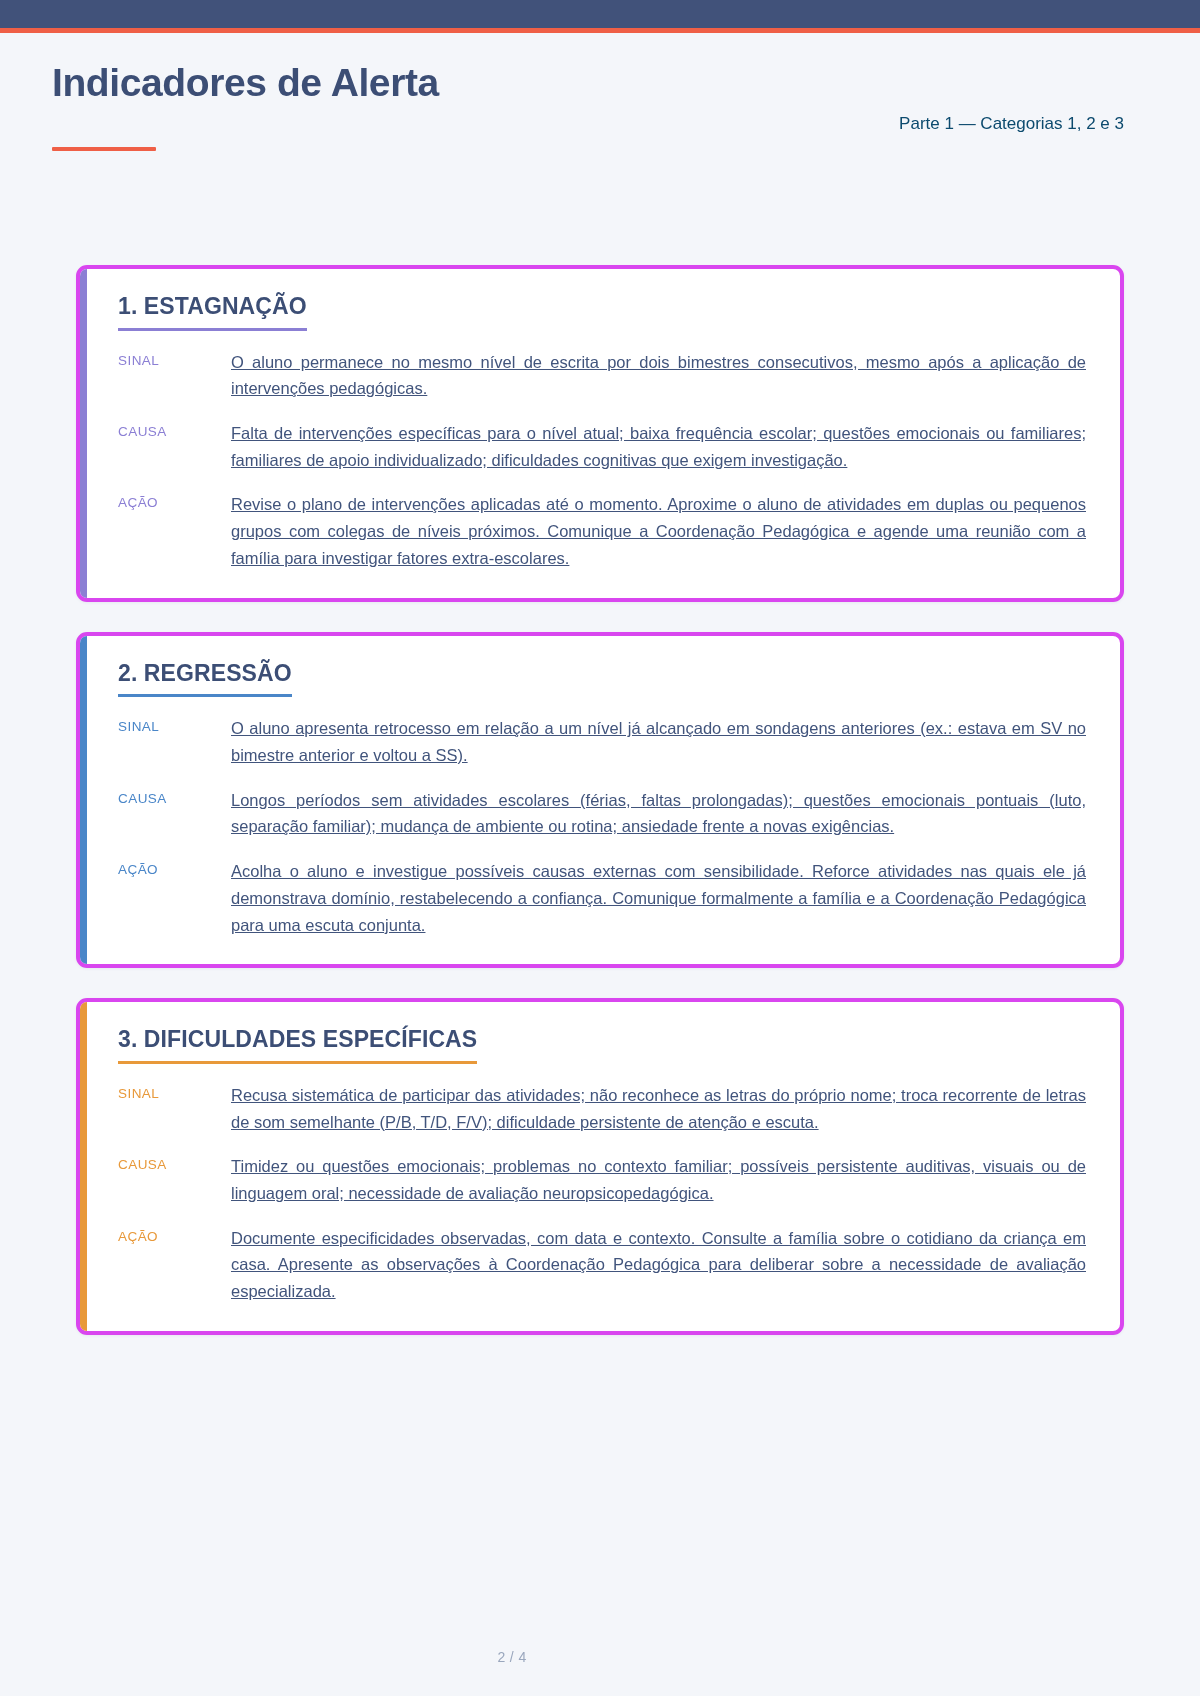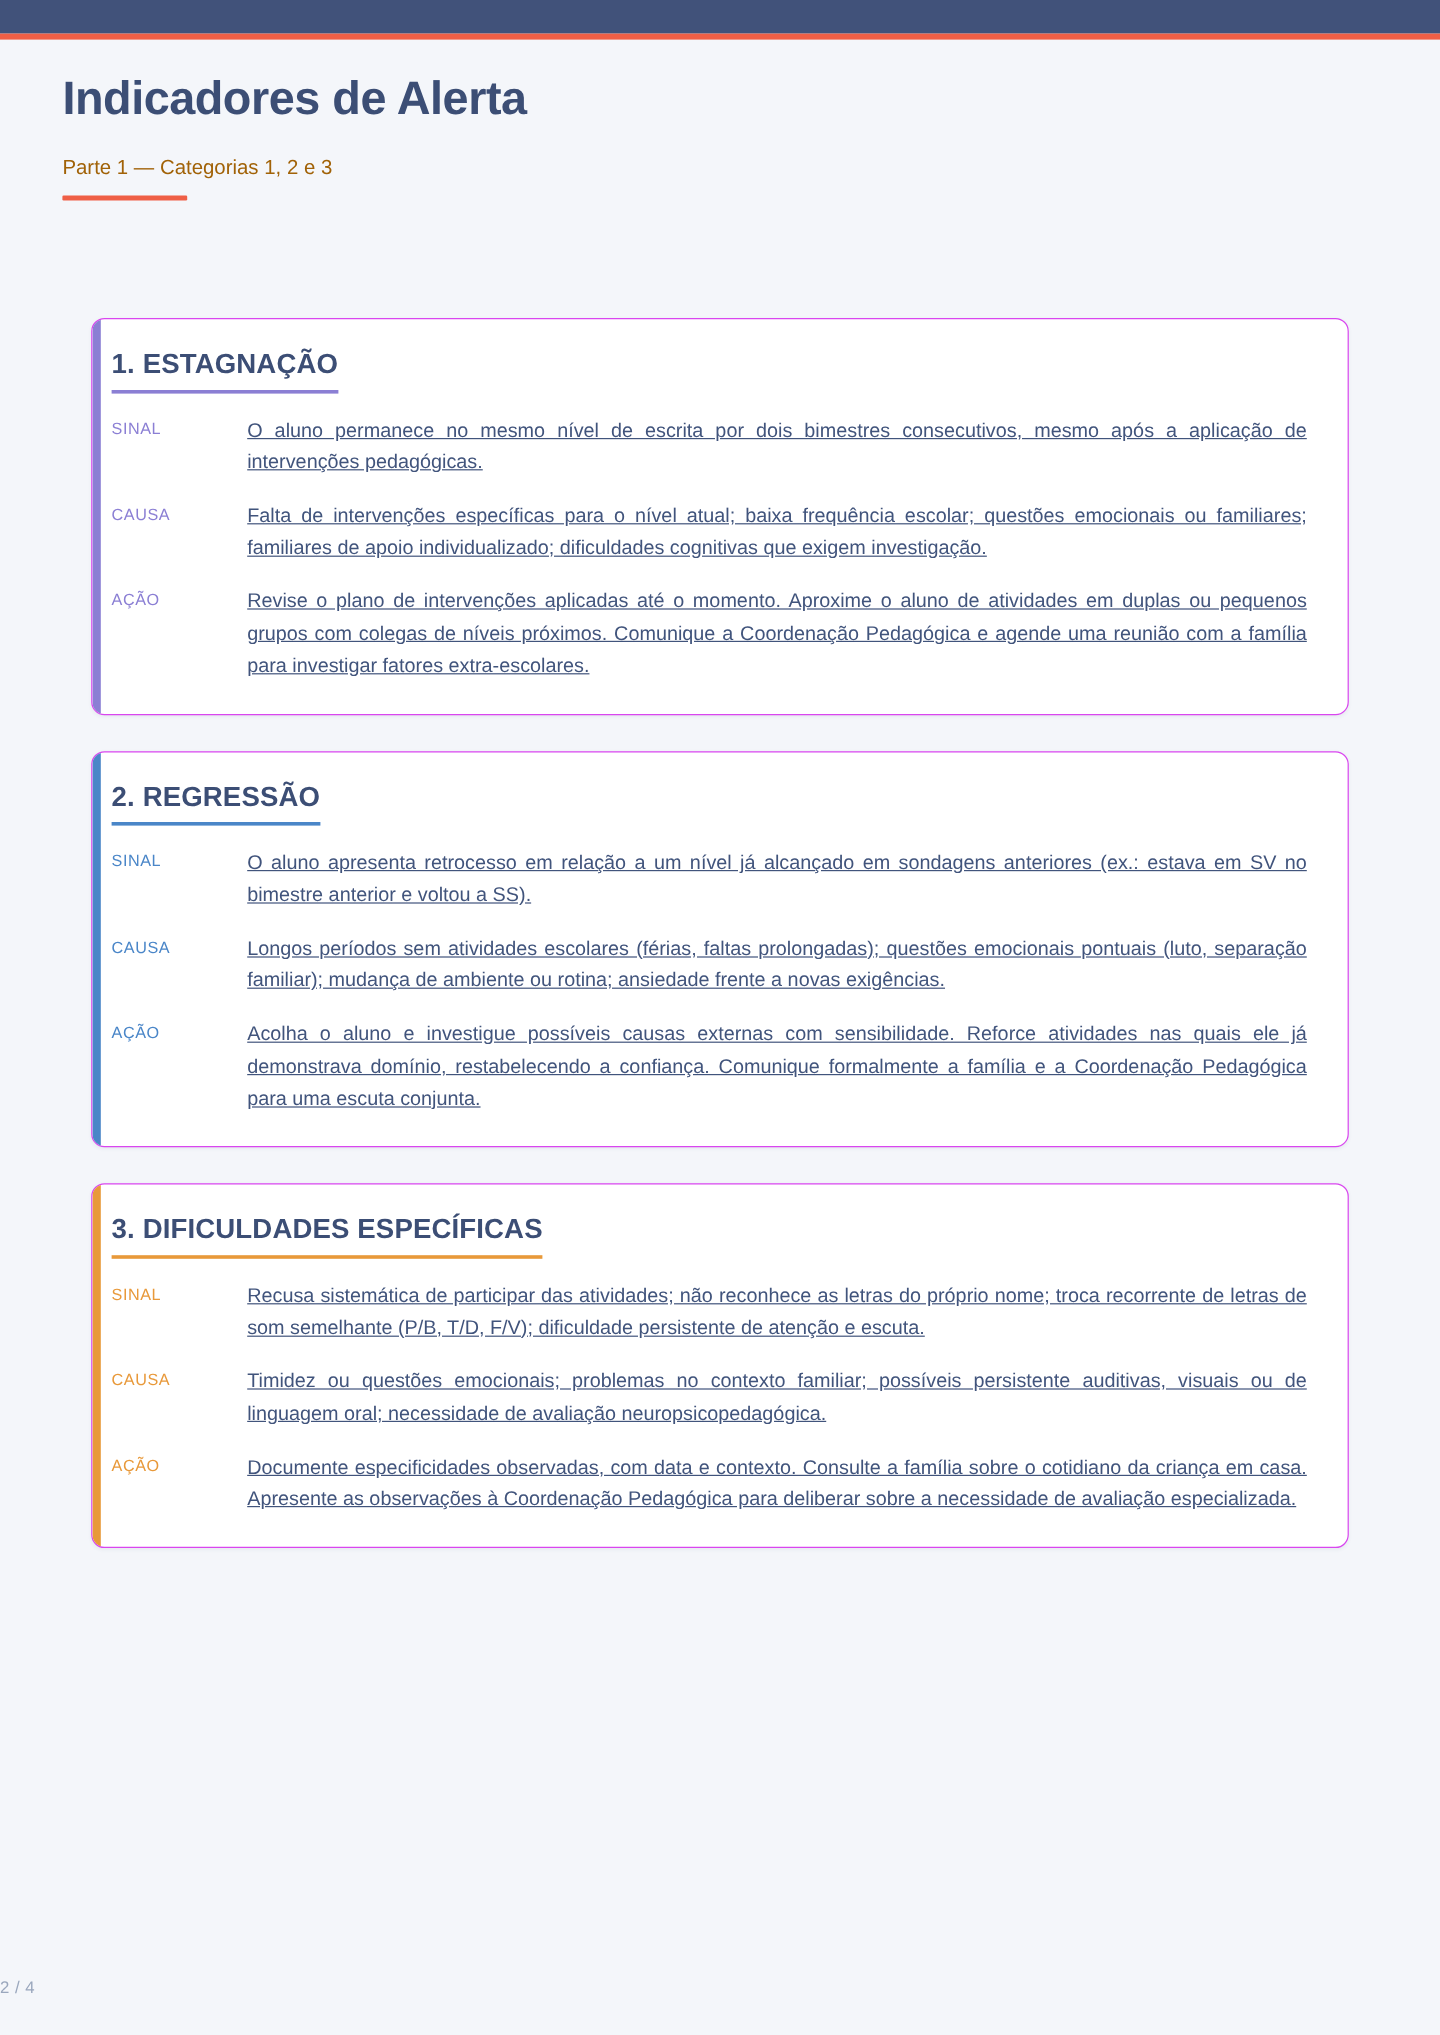--- a/index.html
+++ b/index.html
@@ -41,49 +41,50 @@
     padding: 28px 76px 0 52px;
   }
   .page-title {
     font-size: 39px;
     font-weight: bold;
     letter-spacing: -0.4px;
     color: #3c4e75;
     line-height: 1.12;
   }
   .page-subtitle {
-    margin-top: 25px;
+    margin-top: 9px;
     font-size: 17px;
-    color: #a16207;
+    color: #0c4a6e;
     font-weight: normal;
+    text-align: right;
   }
   .title-rule {
     margin-top: 13px;
     width: 104px;
     height: 4px;
     background: #ef5f46;
     border-radius: 1px;
   }
 
   
   .cards {
     position: absolute;
     top: 265px;
     left: 76px;
     width: 1048px;
   }
 
   .card {
     position: relative;
     background: #ffffff;
-    border: 1px solid #d946ef;
+    border: 4px solid #d946ef;
     border-radius: 11px;
     box-shadow: 0 1px 3px rgba(60,78,117,0.07);
     margin-bottom: 30px;
-    padding: 24px 34px 26px 16px;
+    padding: 24px 34px 26px 38px;
     overflow: hidden;
   }
   .card-accent {
     position: absolute;
     top: 0; left: 0;
     width: 7px;
     height: 100%;
   }
 
   .card-title {
@@ -122,21 +123,21 @@
     hyphens: none;
     text-decoration: underline;
   }
 
   
   .footer {
     position: absolute;
     left: 0; bottom: 0;
     width: 1100px;
     padding: 0 76px 30px 0;
-    text-align: left;
+    text-align: center;
   }
   .page-number {
     font-size: 14px;
     color: #9aa7bd;
     letter-spacing: 0.4px;
   }
 </style>
 </head>
 <body style="background: rgb(244, 246, 250);">
 

